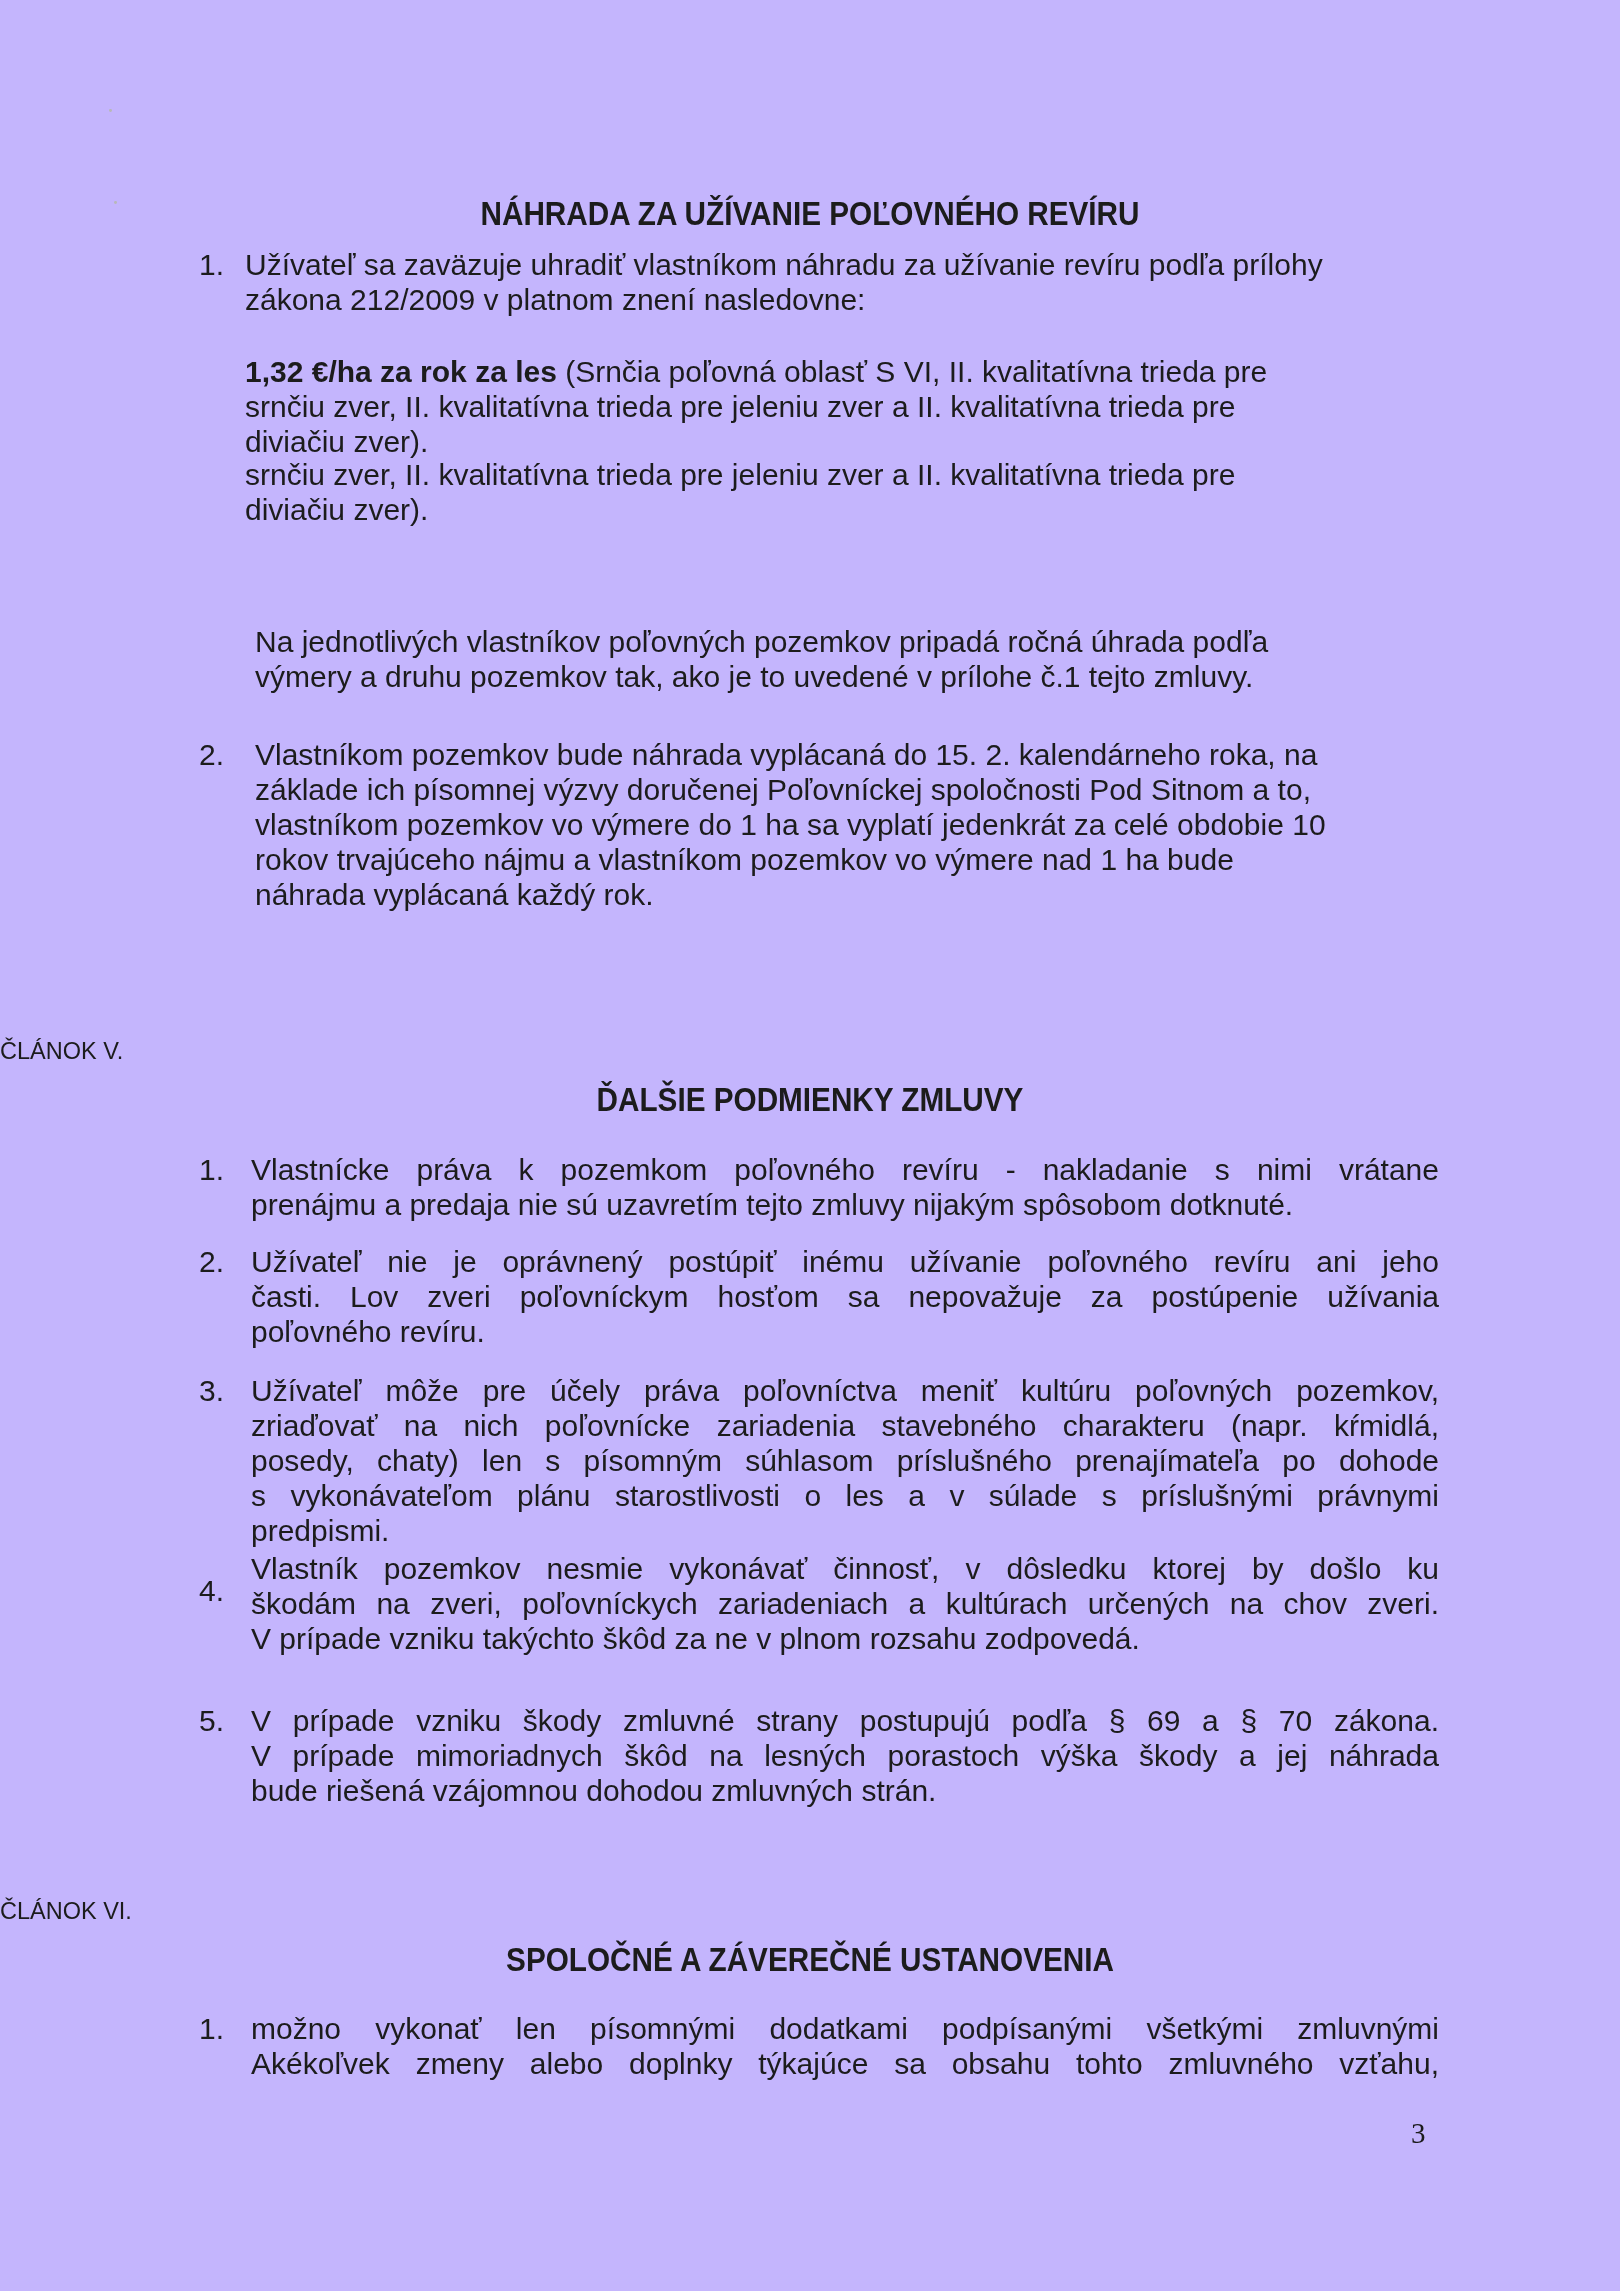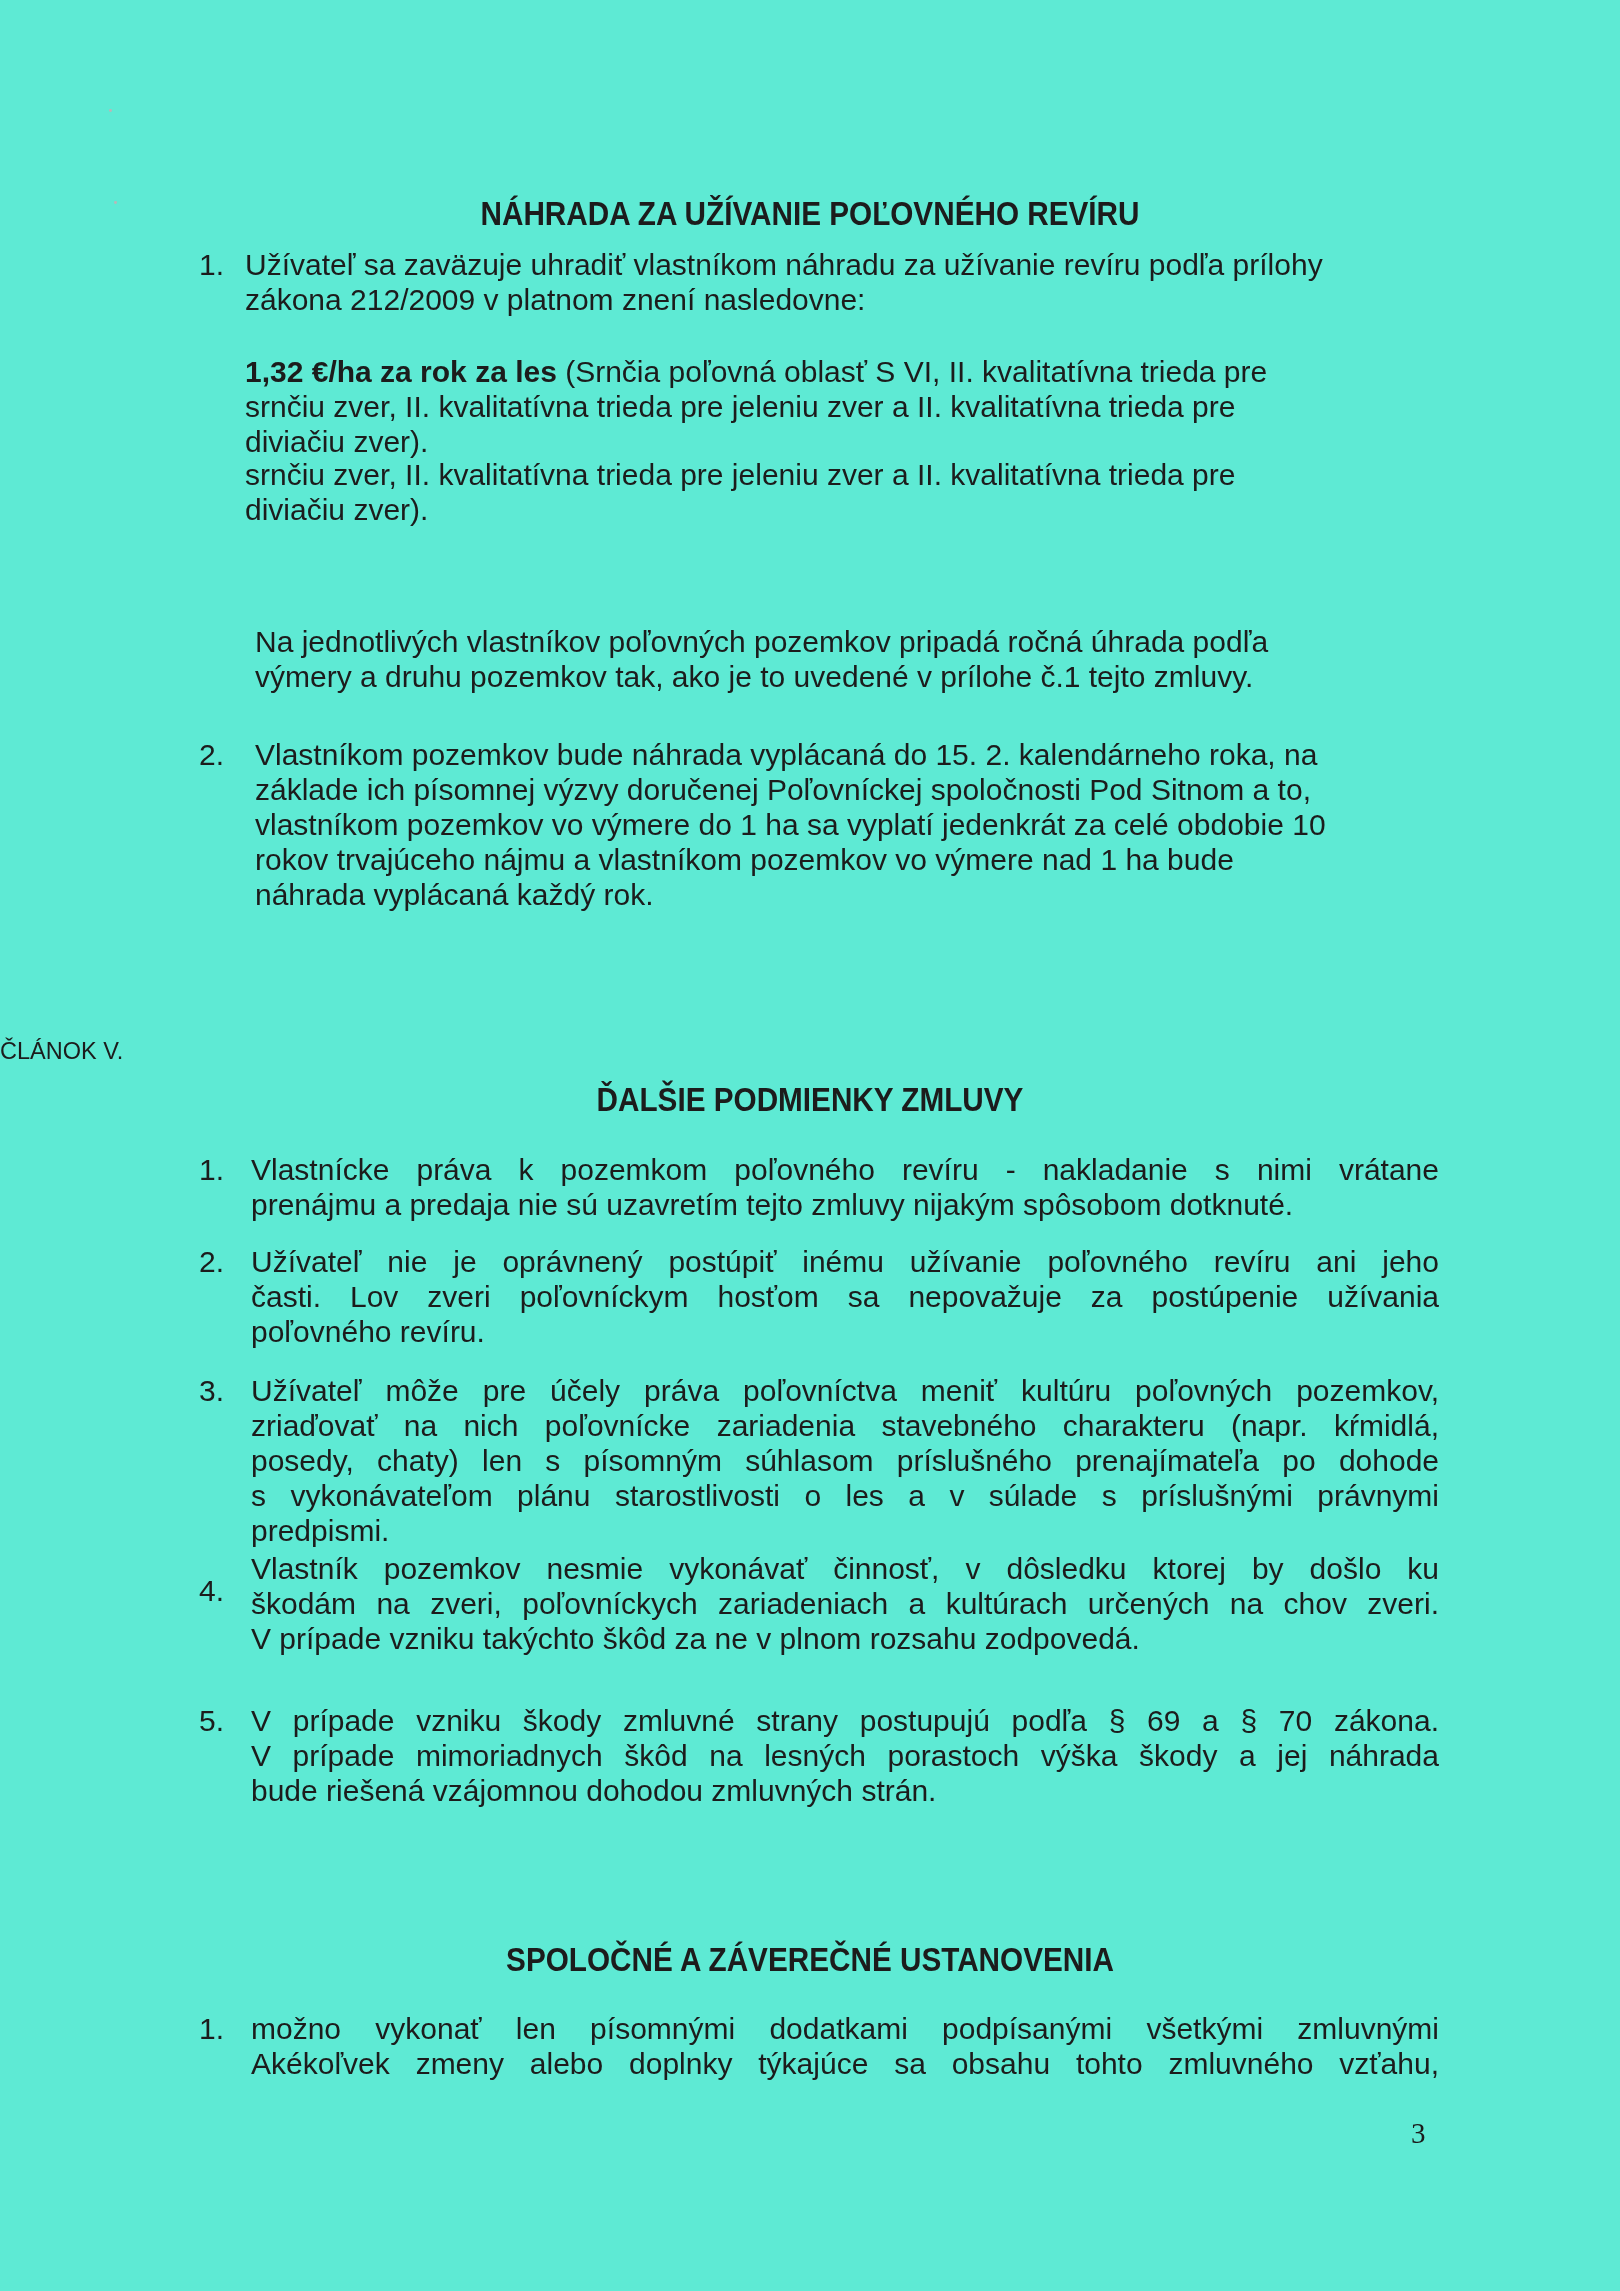--- a/index.html
+++ b/index.html
@@ -1,18 +1,18 @@
 <!DOCTYPE html>
 <html><head>
 <meta charset="utf-8">
 <style>
   html, body { margin: 0; padding: 0; background: #ffffff; }
   body { width: 1620px; height: 2292px; position: relative; overflow: hidden;
          font-family: "Liberation Sans", sans-serif; color: #1c1c1c; }
-  .page { position: absolute; left: 0; top: 0; width: 1620px; height: 2292px; background: #5eead4; }
+  .page { position: absolute; left: 0; top: 0; width: 1620px; height: 2292px; background: #c4b5fd; }
   .speck { position: absolute; width: 2.9px; height: 2.9px; border-radius: 50%; background: #b8b8b8; }
   .title { position: absolute; left: 0; width: 1620px; text-align: center; font-weight: bold;
            font-size: 33px; line-height: 39px; transform: scaleX(0.9); transform-origin: 810px 0; }
   .article-label { position: absolute; left: 0; width: 1620px; font-size: 23.5px; line-height: 29px; }
   .num { position: absolute; font-size: 30px; line-height: 35px; }
   .block { position: absolute; font-size: 30px; line-height: 35px; }
   .line { display: block; white-space: nowrap; height: 35px; }
   .just .line { text-align: justify; text-align-last: justify; white-space: normal; }
   .just .line.last { text-align-last: left; }
   b { font-weight: bold; }
@@ -90,20 +90,21 @@
     <span class="line last">V prípade vzniku takýchto škôd  za ne v plnom rozsahu zodpovedá.</span>
   </div>
 
   <div class="num" style="left:199px;top:1703px;">5.</div>
   <div class="block just" style="left:251px;top:1703px;width:1188px;">
     <span class="line">V prípade vzniku škody zmluvné strany postupujú podľa § 69 a § 70 zákona.</span>
     <span class="line">V prípade mimoriadnych škôd na lesných porastoch výška škody a jej náhrada</span>
     <span class="line last">bude riešená vzájomnou dohodou zmluvných strán.</span>
   </div>
 
+  <div class="article-label" style="top:1897px;">ČLÁNOK VI.</div>
   <div class="title" style="top:1940px;">SPOLOČNÉ  A  ZÁVEREČNÉ  USTANOVENIA</div>
 
   <div class="num" style="left:199px;top:2011px;">1.</div>
   <div class="block just" style="left:251px;top:2011px;width:1188px;">
     <span class="line">možno vykonať len písomnými dodatkami podpísanými všetkými zmluvnými</span>
     <span class="line">Akékoľvek zmeny alebo doplnky týkajúce sa obsahu tohto zmluvného vzťahu,</span>
   </div>
 
   <div class="pagenum">3</div>
 </div>

